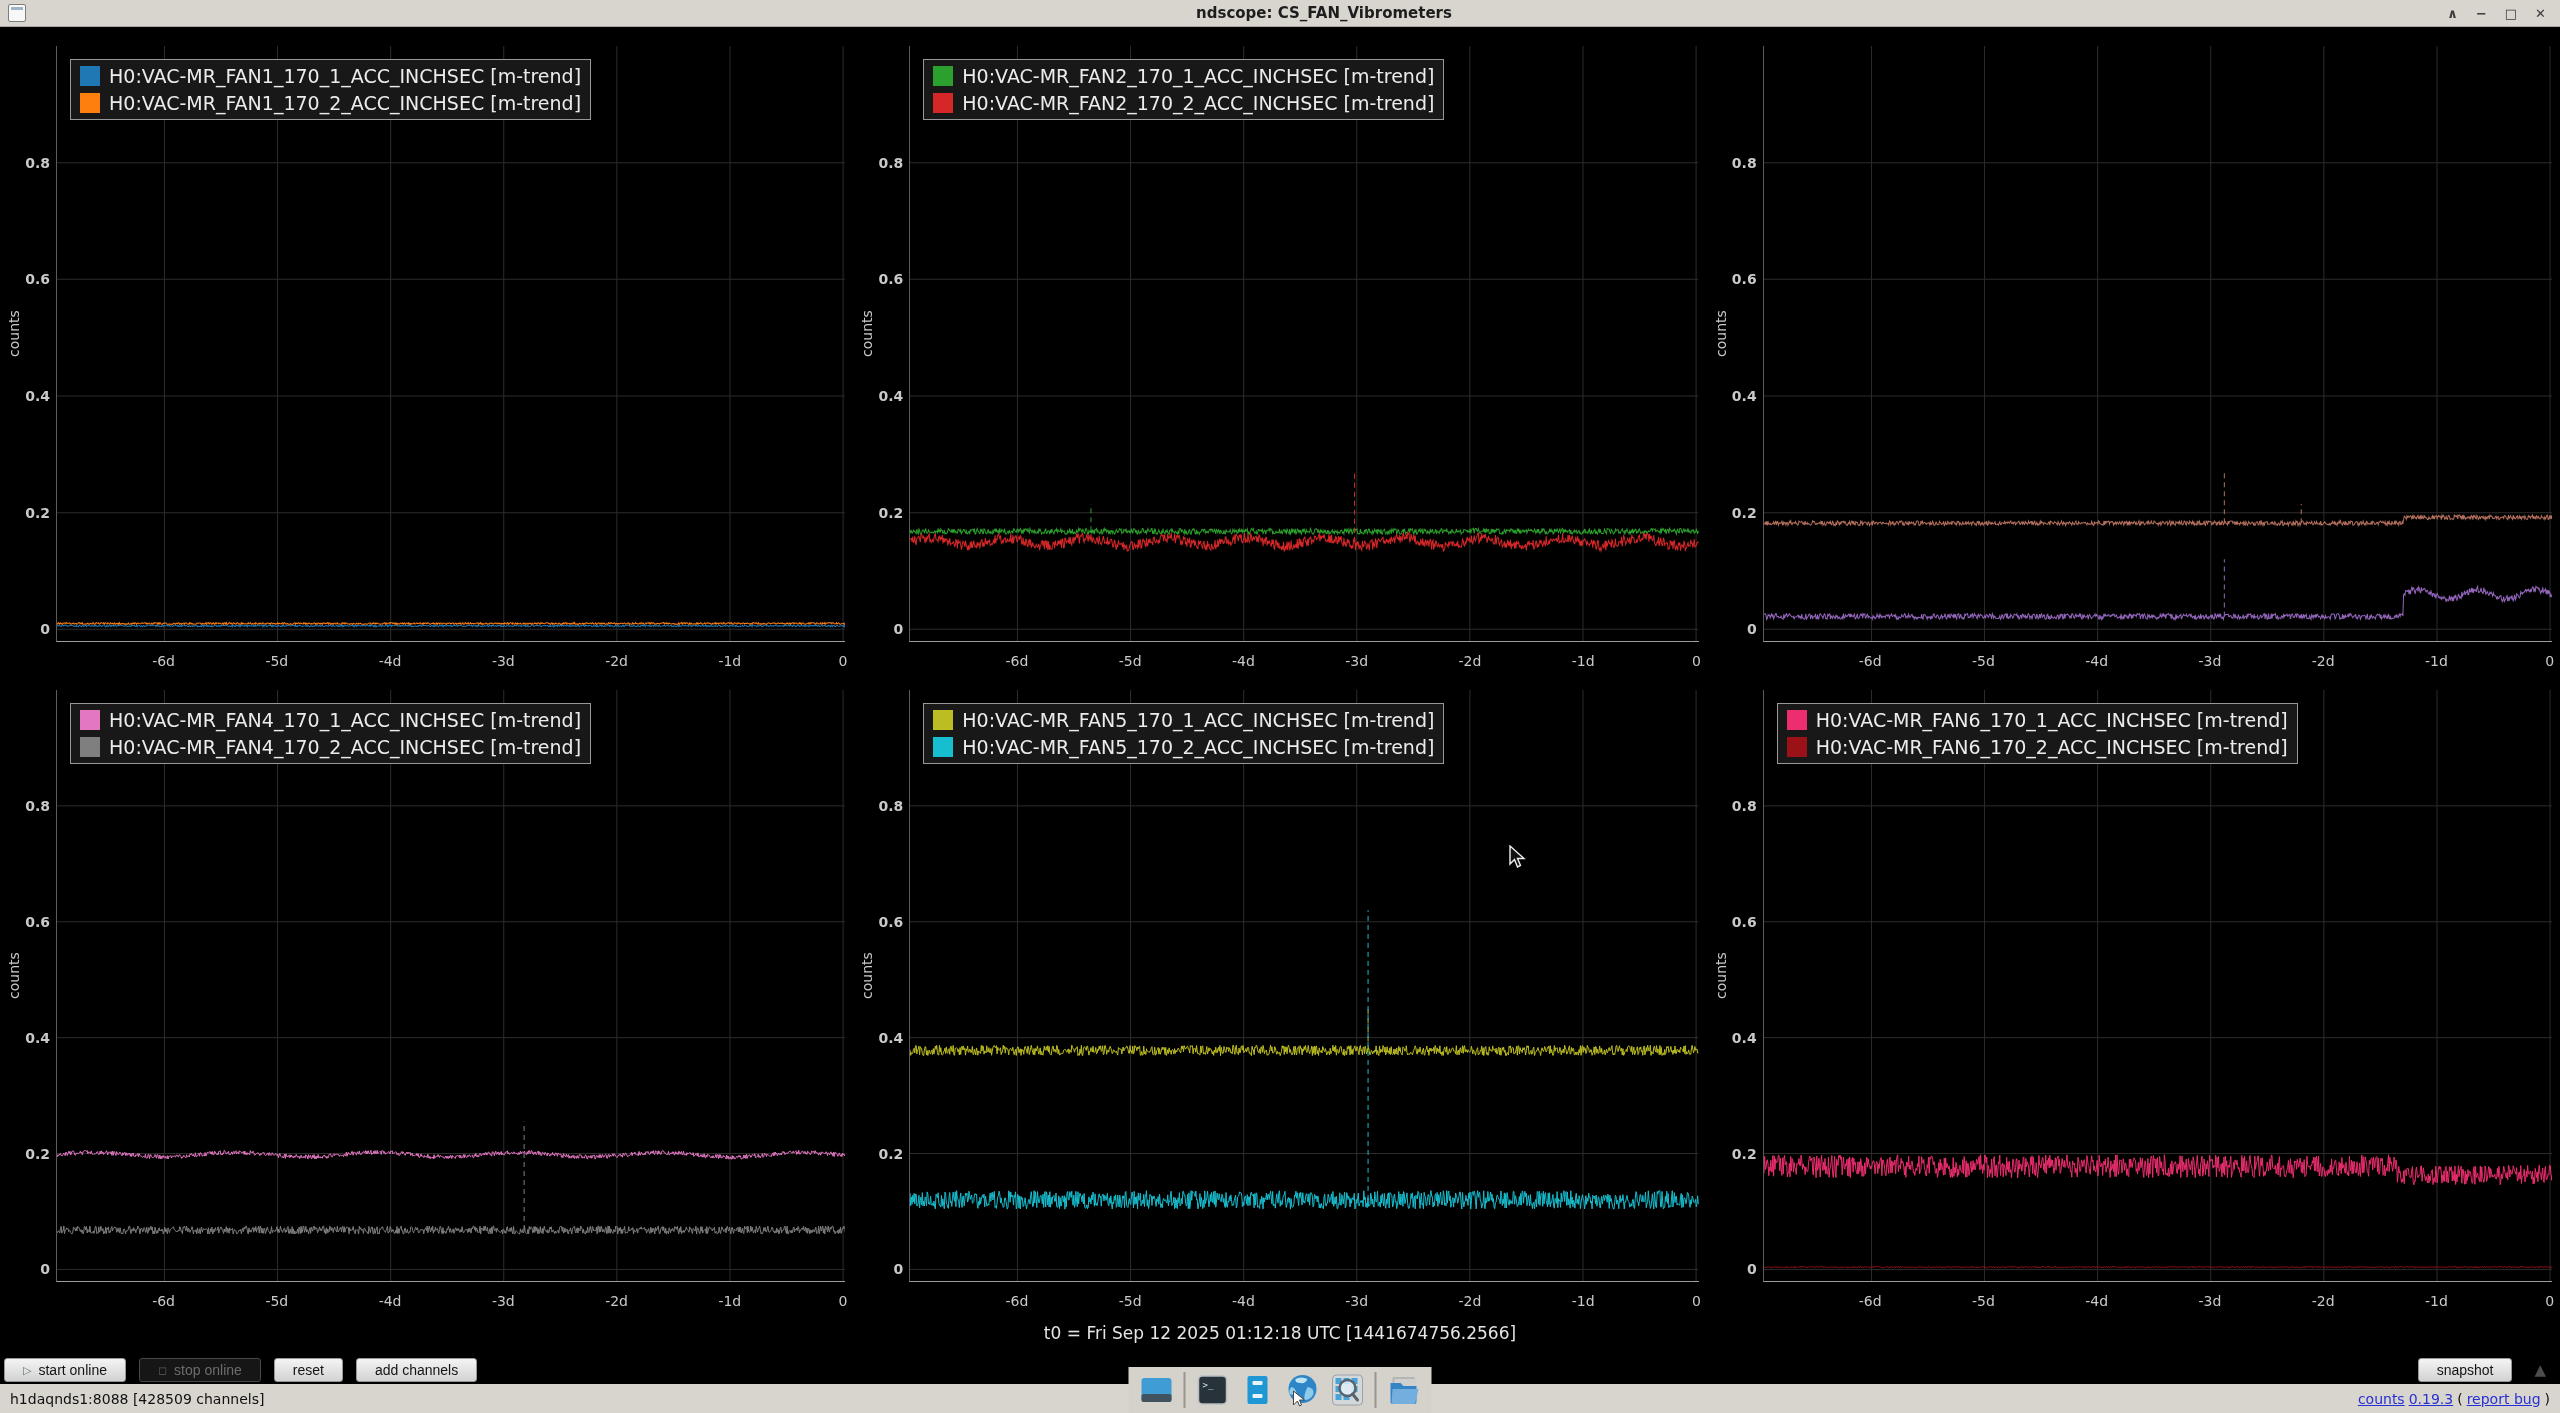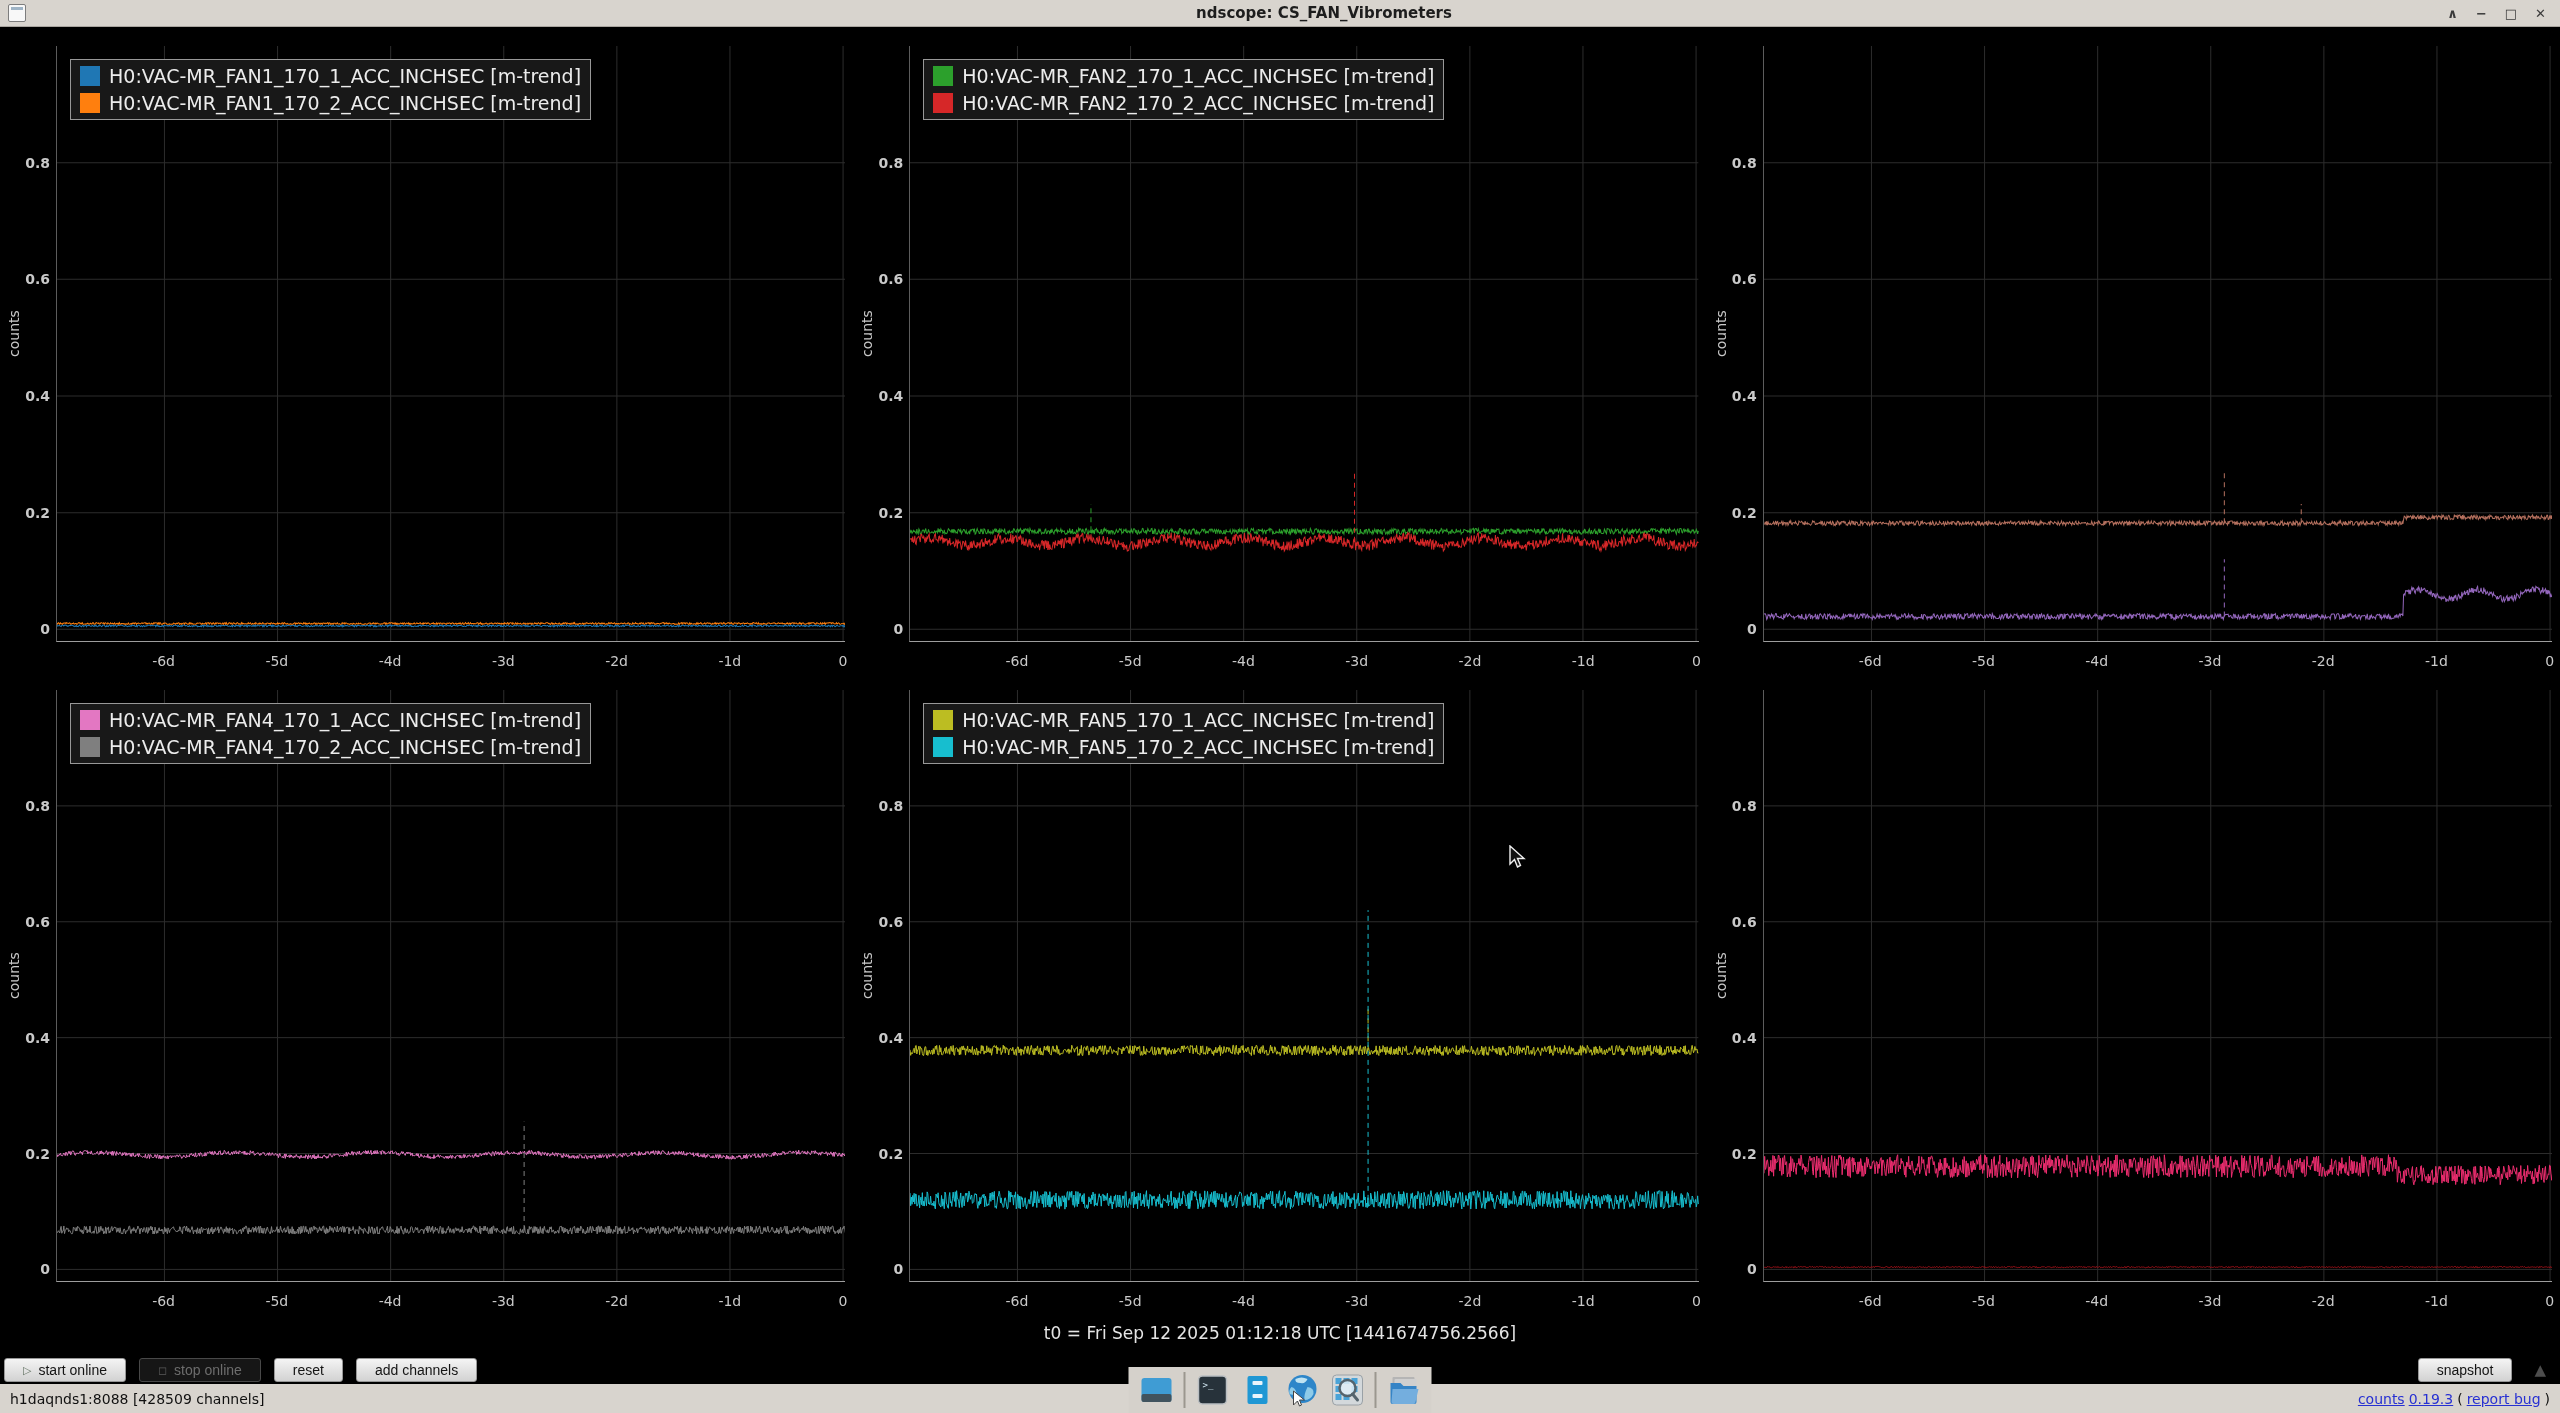--- a/index.html
+++ b/index.html
@@ -320,20 +320,30 @@
           <line x1="136.2984218077475" y1="0" x2="136.2984218077475" y2="600" stroke="#2d2d2d" stroke-width="1" vector-effect="non-scaling-stroke"></line>
           <line x1="279.7704447632712" y1="0" x2="279.7704447632712" y2="600" stroke="#2d2d2d" stroke-width="1" vector-effect="non-scaling-stroke"></line>
           <line x1="423.24246771879484" y1="0" x2="423.24246771879484" y2="600" stroke="#2d2d2d" stroke-width="1" vector-effect="non-scaling-stroke"></line>
           <line x1="566.7144906743185" y1="0" x2="566.7144906743185" y2="600" stroke="#2d2d2d" stroke-width="1" vector-effect="non-scaling-stroke"></line>
           <line x1="710.1865136298422" y1="0" x2="710.1865136298422" y2="600" stroke="#2d2d2d" stroke-width="1" vector-effect="non-scaling-stroke"></line>
           <line x1="853.6585365853659" y1="0" x2="853.6585365853659" y2="600" stroke="#2d2d2d" stroke-width="1" vector-effect="non-scaling-stroke"></line>
           <line x1="997.1305595408896" y1="0" x2="997.1305595408896" y2="600" stroke="#2d2d2d" stroke-width="1" vector-effect="non-scaling-stroke"></line>
           <polyline points="0.00,490.66 0.87,473.42 1.74,486.79 2.61,485.10 3.48,478.08 4.35,476.92 5.22,482.33 6.09,493.04 6.96,484.18 7.83,488.29 8.70,477.38 9.57,489.10 10.43,489.57 11.30,472.52 12.17,493.60 13.04,473.18 13.91,486.70 14.78,475.95 15.65,480.01 16.52,479.57 17.39,477.83 18.26,472.14 19.13,472.91 20.00,488.28 20.87,475.46 21.74,486.68 22.61,492.78 23.48,474.92 24.35,491.34 25.22,475.32 26.09,472.61 26.96,482.05 27.83,479.75 28.70,478.84 29.57,494.26 30.43,490.23 31.30,490.55 32.17,480.61 33.04,494.22 33.91,473.55 34.78,488.39 35.65,475.80 36.52,476.86 37.39,489.38 38.26,479.85 39.13,484.58 40.00,486.62 40.87,491.73 41.74,480.35 42.61,481.48 43.48,481.03 44.35,475.60 45.22,482.25 46.09,483.08 46.96,472.20 47.83,476.33 48.70,486.73 49.57,480.98 50.43,484.72 51.30,483.68 52.17,491.88 53.04,484.29 53.91,487.72 54.78,489.02 55.65,488.75 56.52,479.80 57.39,475.62 58.26,473.17 59.13,477.95 60.00,477.45 60.87,474.99 61.74,488.73 62.61,492.46 63.48,474.12 64.35,477.35 65.22,484.42 66.09,495.16 66.96,473.05 67.83,487.74 68.70,485.79 69.57,475.38 70.43,480.72 71.30,494.42 72.17,479.50 73.04,472.44 73.91,483.28 74.78,487.87 75.65,479.14 76.52,486.95 77.39,475.58 78.26,491.23 79.13,483.25 80.00,490.82 80.87,491.94 81.74,474.30 82.61,494.71 83.48,486.41 84.35,484.70 85.22,478.63 86.09,472.61 86.96,489.56 87.83,494.81 88.70,486.62 89.57,473.37 90.43,489.02 91.30,495.05 92.17,476.38 93.04,479.90 93.91,482.85 94.78,472.54 95.65,474.51 96.52,472.07 97.39,476.62 98.26,473.90 99.13,492.15 100.00,481.04 100.87,474.26 101.74,485.10 102.61,486.53 103.48,481.01 104.35,482.71 105.22,476.51 106.09,493.01 106.96,475.69 107.83,493.72 108.70,473.99 109.57,494.96 110.43,478.30 111.30,476.77 112.17,474.64 113.04,489.49 113.91,475.31 114.78,482.06 115.65,479.33 116.52,486.62 117.39,489.73 118.26,491.51 119.13,479.07 120.00,490.92 120.87,478.92 121.74,488.84 122.61,475.71 123.48,480.38 124.35,493.79 125.22,483.04 126.09,493.72 126.96,492.65 127.83,479.87 128.70,491.43 129.57,480.50 130.43,474.27 131.30,484.40 132.17,475.95 133.04,481.12 133.91,482.65 134.78,486.35 135.65,483.42 136.52,485.78 137.39,480.23 138.26,478.69 139.13,477.83 140.00,481.39 140.87,491.26 141.74,483.56 142.61,478.73 143.48,479.24 144.35,490.76 145.22,481.48 146.09,485.73 146.96,478.73 147.83,475.78 148.70,474.71 149.57,493.04 150.43,477.27 151.30,477.19 152.17,480.29 153.04,485.83 153.91,492.11 154.78,493.13 155.65,480.79 156.52,476.49 157.39,484.53 158.26,490.77 159.13,475.21 160.00,474.25 160.87,490.36 161.74,477.94 162.61,490.01 163.48,478.77 164.35,482.63 165.22,481.25 166.09,477.22 166.96,491.07 167.83,479.07 168.70,473.50 169.57,471.78 170.43,488.99 171.30,483.19 172.17,482.34 173.04,486.25 173.91,475.56 174.78,480.74 175.65,478.22 176.52,479.92 177.39,484.63 178.26,492.33 179.13,483.56 180.00,494.67 180.87,479.20 181.74,479.96 182.61,484.02 183.48,473.44 184.35,486.31 185.22,482.24 186.09,487.06 186.96,479.30 187.83,478.07 188.70,483.37 189.57,490.44 190.43,489.47 191.30,492.74 192.17,486.56 193.04,485.48 193.91,487.76 194.78,480.96 195.65,483.97 196.52,473.25 197.39,491.26 198.26,488.06 199.13,486.54 200.00,473.87 200.87,478.68 201.74,480.55 202.61,476.68 203.48,485.06 204.35,487.44 205.22,492.57 206.09,493.32 206.96,481.86 207.83,485.61 208.70,474.25 209.57,490.58 210.43,474.37 211.30,476.34 212.17,473.12 213.04,473.40 213.91,476.40 214.78,482.14 215.65,478.72 216.52,482.27 217.39,490.34 218.26,490.75 219.13,485.79 220.00,494.82 220.87,491.11 221.74,479.77 222.61,487.83 223.48,476.45 224.35,487.28 225.22,480.50 226.09,484.25 226.96,486.93 227.83,492.60 228.70,475.17 229.57,492.05 230.43,475.04 231.30,484.99 232.17,480.44 233.04,483.39 233.91,486.29 234.78,483.06 235.65,489.87 236.52,494.86 237.39,486.26 238.26,494.02 239.13,494.85 240.00,474.68 240.87,493.76 241.74,484.77 242.61,490.33 243.48,479.57 244.35,482.18 245.22,494.18 246.09,486.43 246.96,492.62 247.83,483.83 248.70,482.38 249.57,487.68 250.43,489.02 251.30,489.92 252.17,476.71 253.04,491.12 253.91,473.64 254.78,481.09 255.65,494.55 256.52,478.02 257.39,494.50 258.26,480.61 259.13,480.65 260.00,492.86 260.87,488.74 261.74,482.91 262.61,478.49 263.48,489.52 264.35,488.15 265.22,477.81 266.09,486.90 266.96,480.18 267.83,487.22 268.70,483.77 269.57,476.41 270.43,478.05 271.30,481.61 272.17,475.47 273.04,473.46 273.91,487.31 274.78,471.80 275.65,485.90 276.52,482.75 277.39,490.78 278.26,481.52 279.13,487.53 280.00,471.93 280.87,472.83 281.74,480.17 282.61,474.28 283.48,495.21 284.35,482.63 285.22,485.45 286.09,494.08 286.96,486.63 287.83,490.65 288.70,476.32 289.57,495.04 290.43,483.40 291.30,475.94 292.17,473.68 293.04,493.17 293.91,483.14 294.78,482.03 295.65,494.90 296.52,489.55 297.39,478.93 298.26,480.96 299.13,472.25 300.00,492.83 300.87,483.86 301.74,482.01 302.61,480.29 303.48,494.24 304.35,481.55 305.22,482.57 306.09,487.68 306.96,492.97 307.83,474.43 308.70,487.10 309.57,479.00 310.43,489.39 311.30,478.43 312.17,489.97 313.04,486.91 313.91,495.19 314.78,487.71 315.65,476.29 316.52,476.77 317.39,486.64 318.26,489.56 319.13,484.87 320.00,475.92 320.87,476.11 321.74,495.27 322.61,488.70 323.48,477.22 324.35,486.12 325.22,482.04 326.09,481.34 326.96,488.62 327.83,485.05 328.70,475.06 329.57,473.89 330.43,492.36 331.30,489.76 332.17,475.53 333.04,483.89 333.91,478.93 334.78,480.55 335.65,484.22 336.52,494.30 337.39,485.61 338.26,474.02 339.13,481.97 340.00,472.84 340.87,491.02 341.74,474.38 342.61,484.27 343.48,491.74 344.35,492.84 345.22,479.76 346.09,487.69 346.96,495.05 347.83,488.75 348.70,472.54 349.57,482.20 350.43,481.88 351.30,485.32 352.17,479.66 353.04,474.84 353.91,474.48 354.78,487.43 355.65,480.54 356.52,489.85 357.39,472.16 358.26,490.91 359.13,477.41 360.00,482.41 360.87,475.08 361.74,485.18 362.61,472.31 363.48,484.44 364.35,476.66 365.22,483.35 366.09,477.20 366.96,484.53 367.83,490.66 368.70,484.95 369.57,474.81 370.43,487.55 371.30,475.86 372.17,475.48 373.04,473.08 373.91,483.36 374.78,476.57 375.65,490.69 376.52,489.25 377.39,481.04 378.26,475.59 379.13,482.11 380.00,484.11 380.87,477.57 381.74,484.76 382.61,483.70 383.48,478.10 384.35,471.90 385.22,482.22 386.09,485.44 386.96,484.85 387.83,478.72 388.70,489.05 389.57,488.30 390.43,494.66 391.30,478.03 392.17,480.01 393.04,481.92 393.91,480.43 394.78,490.06 395.65,485.45 396.52,488.85 397.39,494.49 398.26,474.40 399.13,476.83 400.00,483.52 400.87,488.90 401.74,488.04 402.61,477.34 403.48,477.83 404.35,484.30 405.22,480.87 406.09,476.82 406.96,481.08 407.83,486.99 408.70,490.40 409.57,472.75 410.43,477.04 411.30,482.91 412.17,483.61 413.04,489.20 413.91,491.61 414.78,478.99 415.65,472.78 416.52,478.93 417.39,477.19 418.26,487.65 419.13,483.10 420.00,487.94 420.87,489.23 421.74,484.22 422.61,477.53 423.48,493.56 424.35,488.98 425.22,472.52 426.09,480.17 426.96,484.15 427.83,483.07 428.70,480.46 429.57,492.68 430.43,480.80 431.30,478.22 432.17,482.23 433.04,476.03 433.91,489.54 434.78,484.19 435.65,484.73 436.52,474.38 437.39,484.87 438.26,487.13 439.13,494.83 440.00,478.10 440.87,487.54 441.74,485.78 442.61,480.97 443.48,489.17 444.35,477.21 445.22,494.05 446.09,472.10 446.96,493.92 447.83,471.94 448.70,485.54 449.57,491.82 450.43,486.22 451.30,476.98 452.17,477.51 453.04,477.19 453.91,490.21 454.78,487.92 455.65,476.02 456.52,479.26 457.39,487.61 458.26,480.15 459.13,480.79 460.00,492.67 460.87,486.00 461.74,493.10 462.61,494.01 463.48,476.42 464.35,484.71 465.22,476.19 466.09,482.06 466.96,484.84 467.83,479.80 468.70,476.84 469.57,474.96 470.43,476.79 471.30,477.93 472.17,488.77 473.04,485.98 473.91,491.44 474.78,479.53 475.65,487.93 476.52,487.03 477.39,474.74 478.26,484.81 479.13,479.20 480.00,475.26 480.87,490.31 481.74,494.89 482.61,484.60 483.48,478.02 484.35,482.72 485.22,492.81 486.09,489.57 486.96,475.71 487.83,495.15 488.70,480.30 489.57,491.47 490.43,475.93 491.30,473.24 492.17,475.91 493.04,494.89 493.91,472.68 494.78,477.02 495.65,476.22 496.52,485.45 497.39,476.16 498.26,490.12 499.13,474.76 500.00,493.31 500.87,492.55 501.74,473.63 502.61,477.84 503.48,485.19 504.35,479.08 505.22,488.50 506.09,486.02 506.96,492.56 507.83,471.86 508.70,477.95 509.57,491.96 510.43,492.32 511.30,490.39 512.17,493.01 513.04,485.51 513.91,494.10 514.78,490.03 515.65,481.01 516.52,491.42 517.39,478.00 518.26,491.89 519.13,487.26 520.00,480.61 520.87,481.22 521.74,478.84 522.61,481.10 523.48,489.89 524.35,491.02 525.22,481.13 526.09,486.88 526.96,484.34 527.83,472.80 528.70,494.90 529.57,476.77 530.43,473.10 531.30,489.10 532.17,479.10 533.04,481.48 533.91,487.45 534.78,483.15 535.65,476.34 536.52,494.58 537.39,492.81 538.26,475.44 539.13,480.57 540.00,484.79 540.87,487.40 541.74,481.17 542.61,477.90 543.48,492.07 544.35,473.92 545.22,477.91 546.09,483.87 546.96,495.17 547.83,486.72 548.70,481.04 549.57,472.53 550.43,481.23 551.30,491.29 552.17,486.46 553.04,493.51 553.91,481.01 554.78,478.35 555.65,473.17 556.52,493.67 557.39,490.05 558.26,476.04 559.13,483.30 560.00,492.29 560.87,480.97 561.74,486.34 562.61,477.96 563.48,484.43 564.35,493.87 565.22,472.53 566.09,478.35 566.96,478.54 567.83,476.28 568.70,476.35 569.57,485.56 570.43,482.51 571.30,483.85 572.17,484.45 573.04,472.25 573.91,494.41 574.78,474.36 575.65,484.89 576.52,473.32 577.39,488.65 578.26,487.18 579.13,483.83 580.00,481.03 580.87,494.26 581.74,480.01 582.61,490.48 583.48,474.07 584.35,492.50 585.22,473.33 586.09,483.59 586.96,477.88 587.83,495.05 588.70,482.22 589.57,484.32 590.43,484.49 591.30,478.28 592.17,473.40 593.04,494.81 593.91,490.25 594.78,488.67 595.65,479.60 596.52,486.67 597.39,477.29 598.26,477.20 599.13,481.89 600.00,477.61 600.87,482.84 601.74,486.51 602.61,484.81 603.48,490.18 604.35,490.44 605.22,494.69 606.09,472.51 606.96,488.49 607.83,475.19 608.70,488.30 609.57,473.11 610.43,484.55 611.30,490.44 612.17,477.99 613.04,487.34 613.91,490.03 614.78,489.66 615.65,477.07 616.52,472.55 617.39,480.94 618.26,482.87 619.13,485.85 620.00,493.48 620.87,493.92 621.74,494.89 622.61,473.15 623.48,486.58 624.35,481.43 625.22,479.46 626.09,474.26 626.96,472.86 627.83,486.08 628.70,493.61 629.57,482.16 630.43,475.24 631.30,482.89 632.17,474.90 633.04,485.60 633.91,493.79 634.78,489.18 635.65,492.71 636.52,488.15 637.39,488.31 638.26,479.13 639.13,483.09 640.00,488.42 640.87,483.53 641.74,475.89 642.61,487.24 643.48,472.28 644.35,472.30 645.22,484.57 646.09,485.75 646.96,486.43 647.83,485.33 648.70,482.32 649.57,491.05 650.43,487.85 651.30,480.39 652.17,492.38 653.04,478.49 653.91,473.76 654.78,494.19 655.65,485.51 656.52,486.95 657.39,483.81 658.26,482.66 659.13,483.24 660.00,492.10 660.87,494.05 661.74,494.11 662.61,490.58 663.48,486.98 664.35,484.47 665.22,477.51 666.09,490.04 666.96,482.33 667.83,475.70 668.70,491.18 669.57,481.94 670.43,487.66 671.30,495.18 672.17,487.94 673.04,478.20 673.91,479.50 674.78,478.07 675.65,486.63 676.52,476.48 677.39,479.93 678.26,484.46 679.13,480.59 680.00,475.18 680.87,480.49 681.74,489.71 682.61,479.21 683.48,490.68 684.35,484.21 685.22,476.81 686.09,494.06 686.96,493.28 687.83,491.89 688.70,473.33 689.57,481.59 690.43,483.93 691.30,483.62 692.17,483.48 693.04,486.94 693.91,482.53 694.78,483.25 695.65,477.94 696.52,480.43 697.39,474.01 698.26,488.02 699.13,474.62 700.00,488.47 700.87,473.18 701.74,477.37 702.61,489.24 703.48,473.17 704.35,493.40 705.22,486.82 706.09,480.65 706.96,493.31 707.83,493.93 708.70,484.19 709.57,485.29 710.43,485.78 711.30,492.76 712.17,494.05 713.04,488.25 713.91,488.71 714.78,492.90 715.65,486.88 716.52,490.99 717.39,489.46 718.26,482.25 719.13,489.51 720.00,475.97 720.87,491.87 721.74,484.83 722.61,485.88 723.48,480.14 724.35,477.91 725.22,477.32 726.09,485.04 726.96,491.39 727.83,492.41 728.70,493.08 729.57,479.04 730.43,487.93 731.30,480.52 732.17,491.01 733.04,474.73 733.91,485.61 734.78,484.75 735.65,481.66 736.52,488.51 737.39,490.61 738.26,479.52 739.13,486.40 740.00,492.46 740.87,489.02 741.74,493.26 742.61,473.37 743.48,484.97 744.35,487.99 745.22,477.41 746.09,491.33 746.96,478.76 747.83,490.58 748.70,478.53 749.57,485.15 750.43,489.92 751.30,490.17 752.17,478.99 753.04,484.34 753.91,492.76 754.78,490.24 755.65,480.16 756.52,493.98 757.39,483.58 758.26,471.96 759.13,490.07 760.00,473.84 760.87,490.03 761.74,482.70 762.61,473.94 763.48,477.76 764.35,480.36 765.22,489.13 766.09,489.68 766.96,493.64 767.83,477.42 768.70,481.68 769.57,477.65 770.43,475.19 771.30,475.36 772.17,487.31 773.04,474.08 773.91,479.01 774.78,484.93 775.65,475.92 776.52,474.40 777.39,473.68 778.26,489.15 779.13,475.02 780.00,491.68 780.87,490.15 781.74,479.27 782.61,475.25 783.48,478.11 784.35,475.64 785.22,492.74 786.09,491.90 786.96,482.46 787.83,493.42 788.70,487.59 789.57,485.02 790.43,488.40 791.30,480.35 792.17,471.80 793.04,488.92 793.91,474.26 794.78,480.57 795.65,478.92 796.52,483.41 797.39,488.65 798.26,484.47 799.13,474.16 800.00,476.36 800.87,486.13 801.74,477.27 802.61,482.06 803.48,499.72 804.35,492.54 805.22,483.73 806.09,490.10 806.96,488.75 807.83,495.80 808.70,499.99 809.57,496.24 810.43,499.37 811.30,488.20 812.17,501.16 813.04,486.96 813.91,488.12 814.78,493.17 815.65,485.61 816.52,485.79 817.39,485.89 818.26,492.02 819.13,492.74 820.00,495.41 820.87,494.52 821.74,487.27 822.61,483.81 823.48,499.11 824.35,502.35 825.22,498.14 826.09,498.82 826.96,487.04 827.83,484.31 828.70,493.26 829.57,495.12 830.43,492.81 831.30,493.12 832.17,491.75 833.04,483.47 833.91,482.93 834.78,498.82 835.65,489.60 836.52,485.11 837.39,491.05 838.26,494.58 839.13,497.85 840.00,493.81 840.87,497.31 841.74,500.56 842.61,491.32 843.48,500.52 844.35,493.80 845.22,498.11 846.09,491.07 846.96,488.25 847.83,486.99 848.70,502.15 849.57,496.20 850.43,494.96 851.30,499.84 852.17,483.58 853.04,491.38 853.91,500.43 854.78,492.82 855.65,484.67 856.52,483.51 857.39,486.47 858.26,484.07 859.13,490.39 860.00,500.66 860.87,492.25 861.74,498.73 862.61,488.13 863.48,499.04 864.35,484.72 865.22,483.62 866.09,499.26 866.96,488.43 867.83,500.50 868.70,494.91 869.57,484.02 870.43,488.10 871.30,484.47 872.17,484.00 873.04,498.52 873.91,488.60 874.78,496.53 875.65,498.50 876.52,483.34 877.39,502.07 878.26,491.43 879.13,499.32 880.00,492.19 880.87,482.92 881.74,494.13 882.61,486.81 883.48,486.67 884.35,483.49 885.22,500.76 886.09,486.85 886.96,486.55 887.83,494.45 888.70,501.78 889.57,488.31 890.43,501.40 891.30,491.71 892.17,497.89 893.04,486.91 893.91,494.05 894.78,488.63 895.65,488.74 896.52,491.47 897.39,496.17 898.26,500.95 899.13,500.26 900.00,485.73 900.87,483.87 901.74,501.87 902.61,483.71 903.48,494.90 904.35,492.75 905.22,490.57 906.09,495.52 906.96,496.49 907.83,499.17 908.70,483.18 909.57,499.34 910.43,484.27 911.30,494.02 912.17,496.02 913.04,499.91 913.91,497.00 914.78,483.21 915.65,487.17 916.52,498.84 917.39,497.05 918.26,491.76 919.13,483.81 920.00,484.42 920.87,495.23 921.74,485.79 922.61,488.81 923.48,494.28 924.35,492.37 925.22,494.53 926.09,493.50 926.96,491.35 927.83,495.63 928.70,496.63 929.57,493.86 930.43,485.46 931.30,494.61 932.17,483.66 933.04,487.82 933.91,502.23 934.78,497.88 935.65,491.23 936.52,496.24 937.39,491.30 938.26,483.51 939.13,486.43 940.00,489.98 940.87,493.24 941.74,495.44 942.61,489.65 943.48,497.15 944.35,482.46 945.22,483.80 946.09,494.40 946.96,487.10 947.83,489.71 948.70,491.55 949.57,489.50 950.43,482.99 951.30,485.35 952.17,488.07 953.04,489.34 953.91,491.65 954.78,484.92 955.65,498.46 956.52,497.84 957.39,490.10 958.26,489.27 959.13,496.63 960.00,482.82 960.87,500.97 961.74,493.57 962.61,493.53 963.48,492.82 964.35,486.47 965.22,499.39 966.09,497.04 966.96,488.57 967.83,494.36 968.70,482.69 969.57,490.62 970.43,491.62 971.30,489.90 972.17,488.26 973.04,491.88 973.91,496.60 974.78,488.59 975.65,501.58 976.52,494.35 977.39,500.89 978.26,485.74 979.13,489.69 980.00,495.16 980.87,489.32 981.74,499.11 982.61,486.92 983.48,482.41 984.35,491.31 985.22,490.81 986.09,497.18 986.96,490.30 987.83,485.31 988.70,497.33 989.57,499.97 990.43,486.95 991.30,483.72 992.17,497.23 993.04,496.86 993.91,494.46 994.78,491.18 995.65,491.98 996.52,482.44 997.39,483.05 998.26,491.42 999.13,497.73 1000.00,491.59" fill="none" stroke="#ec2d6f" stroke-width="1" vector-effect="non-scaling-stroke"></polyline>
           <polyline points="0.00,586.28 0.87,586.03 1.74,586.16 2.61,586.00 3.48,586.33 4.35,585.37 5.22,585.20 6.09,585.99 6.96,585.61 7.83,585.82 8.70,586.56 9.57,586.54 10.43,586.29 11.30,585.91 12.17,585.50 13.04,585.69 13.91,586.36 14.78,585.71 15.65,585.59 16.52,586.46 17.39,585.32 18.26,586.00 19.13,585.57 20.00,586.37 20.87,586.22 21.74,586.44 22.61,585.80 23.48,585.59 24.35,585.93 25.22,586.57 26.09,586.45 26.96,586.25 27.83,585.22 28.70,586.49 29.57,585.57 30.43,586.42 31.30,586.38 32.17,585.87 33.04,585.86 33.91,586.12 34.78,585.96 35.65,585.42 36.52,586.20 37.39,586.57 38.26,585.29 39.13,586.43 40.00,585.36 40.87,586.42 41.74,586.48 42.61,585.72 43.48,585.26 44.35,585.45 45.22,585.88 46.09,585.42 46.96,585.28 47.83,585.63 48.70,585.86 49.57,585.41 50.43,585.58 51.30,585.37 52.17,585.96 53.04,585.46 53.91,586.44 54.78,585.87 55.65,586.58 56.52,585.87 57.39,585.33 58.26,585.20 59.13,585.64 60.00,586.06 60.87,585.26 61.74,585.37 62.61,586.27 63.48,585.59 64.35,585.87 65.22,586.15 66.09,585.54 66.96,585.40 67.83,585.53 68.70,586.13 69.57,585.80 70.43,585.18 71.30,585.39 72.17,585.43 73.04,585.52 73.91,585.51 74.78,585.28 75.65,586.39 76.52,585.90 77.39,585.78 78.26,585.38 79.13,586.25 80.00,586.35 80.87,585.65 81.74,586.03 82.61,585.92 83.48,586.21 84.35,586.46 85.22,585.72 86.09,585.21 86.96,585.54 87.83,586.35 88.70,585.75 89.57,586.50 90.43,585.51 91.30,585.82 92.17,585.83 93.04,585.84 93.91,586.04 94.78,586.32 95.65,586.46 96.52,585.79 97.39,585.54 98.26,586.59 99.13,585.99 100.00,586.57 100.87,586.13 101.74,585.49 102.61,585.61 103.48,586.42 104.35,586.26 105.22,585.44 106.09,586.47 106.96,586.04 107.83,586.00 108.70,586.36 109.57,586.33 110.43,585.60 111.30,586.26 112.17,586.01 113.04,586.51 113.91,585.23 114.78,585.41 115.65,586.46 116.52,585.96 117.39,586.06 118.26,586.26 119.13,586.11 120.00,585.23 120.87,585.95 121.74,586.34 122.61,585.24 123.48,585.63 124.35,586.16 125.22,585.53 126.09,586.26 126.96,586.51 127.83,585.37 128.70,585.57 129.57,586.01 130.43,586.42 131.30,585.48 132.17,585.54 133.04,585.76 133.91,586.21 134.78,586.02 135.65,586.48 136.52,585.30 137.39,585.83 138.26,586.03 139.13,585.26 140.00,586.39 140.87,585.24 141.74,585.24 142.61,585.37 143.48,585.26 144.35,585.18 145.22,585.22 146.09,585.65 146.96,585.46 147.83,585.70 148.70,586.45 149.57,586.25 150.43,586.19 151.30,586.55 152.17,586.33 153.04,586.24 153.91,585.77 154.78,585.51 155.65,585.21 156.52,586.07 157.39,585.64 158.26,586.51 159.13,586.54 160.00,585.57 160.87,586.01 161.74,585.18 162.61,586.19 163.48,586.15 164.35,586.17 165.22,585.61 166.09,585.26 166.96,586.56 167.83,585.53 168.70,585.41 169.57,586.24 170.43,585.21 171.30,585.43 172.17,586.53 173.04,585.61 173.91,586.21 174.78,585.96 175.65,585.63 176.52,585.47 177.39,586.20 178.26,585.54 179.13,586.47 180.00,586.29 180.87,586.28 181.74,585.35 182.61,586.19 183.48,586.46 184.35,585.85 185.22,586.14 186.09,586.13 186.96,586.12 187.83,585.81 188.70,585.75 189.57,586.41 190.43,585.85 191.30,586.25 192.17,586.59 193.04,586.42 193.91,585.81 194.78,585.67 195.65,586.06 196.52,585.96 197.39,585.20 198.26,585.74 199.13,585.52 200.00,586.14 200.87,586.20 201.74,585.33 202.61,586.00 203.48,586.37 204.35,586.28 205.22,585.81 206.09,586.47 206.96,585.96 207.83,586.23 208.70,585.24 209.57,585.49 210.43,585.82 211.30,586.18 212.17,586.44 213.04,586.15 213.91,585.89 214.78,586.08 215.65,586.21 216.52,585.53 217.39,586.38 218.26,585.55 219.13,585.40 220.00,585.75 220.87,586.20 221.74,586.34 222.61,585.28 223.48,585.96 224.35,586.20 225.22,586.30 226.09,586.23 226.96,585.73 227.83,585.90 228.70,585.55 229.57,586.50 230.43,586.58 231.30,585.42 232.17,585.22 233.04,585.62 233.91,585.72 234.78,585.79 235.65,586.16 236.52,586.02 237.39,586.18 238.26,585.72 239.13,585.42 240.00,585.35 240.87,586.49 241.74,585.90 242.61,585.53 243.48,585.30 244.35,585.88 245.22,585.88 246.09,585.97 246.96,585.44 247.83,585.49 248.70,585.28 249.57,586.53 250.43,586.22 251.30,586.35 252.17,585.94 253.04,585.63 253.91,585.77 254.78,586.34 255.65,585.84 256.52,586.02 257.39,585.87 258.26,585.80 259.13,585.59 260.00,585.93 260.87,586.51 261.74,585.39 262.61,585.63 263.48,586.47 264.35,585.18 265.22,585.92 266.09,585.52 266.96,586.09 267.83,586.12 268.70,586.22 269.57,586.26 270.43,586.12 271.30,586.55 272.17,586.36 273.04,585.69 273.91,586.16 274.78,586.28 275.65,585.65 276.52,585.98 277.39,585.24 278.26,585.45 279.13,586.36 280.00,585.26 280.87,586.53 281.74,586.57 282.61,586.24 283.48,586.08 284.35,586.25 285.22,585.65 286.09,585.45 286.96,586.08 287.83,585.54 288.70,585.53 289.57,586.51 290.43,585.72 291.30,585.29 292.17,586.34 293.04,586.23 293.91,585.33 294.78,585.95 295.65,585.98 296.52,586.35 297.39,585.60 298.26,586.15 299.13,586.59 300.00,586.22 300.87,585.58 301.74,586.09 302.61,585.73 303.48,586.27 304.35,585.48 305.22,585.52 306.09,586.55 306.96,586.13 307.83,586.30 308.70,585.45 309.57,585.39 310.43,585.39 311.30,585.23 312.17,585.72 313.04,586.02 313.91,585.47 314.78,586.39 315.65,585.34 316.52,585.20 317.39,585.67 318.26,585.25 319.13,585.98 320.00,585.95 320.87,586.28 321.74,586.45 322.61,586.30 323.48,585.79 324.35,586.58 325.22,585.62 326.09,585.52 326.96,585.43 327.83,585.64 328.70,586.48 329.57,585.33 330.43,585.84 331.30,586.14 332.17,585.49 333.04,585.33 333.91,585.51 334.78,586.33 335.65,586.29 336.52,585.43 337.39,586.00 338.26,585.87 339.13,586.45 340.00,585.73 340.87,585.69 341.74,585.28 342.61,585.72 343.48,585.49 344.35,586.35 345.22,585.18 346.09,586.46 346.96,586.54 347.83,585.75 348.70,586.58 349.57,585.75 350.43,586.54 351.30,585.85 352.17,585.64 353.04,585.43 353.91,586.02 354.78,585.50 355.65,585.43 356.52,586.20 357.39,586.32 358.26,586.11 359.13,585.96 360.00,585.37 360.87,585.55 361.74,585.29 362.61,585.90 363.48,586.03 364.35,586.46 365.22,586.23 366.09,586.11 366.96,585.42 367.83,586.42 368.70,585.48 369.57,585.25 370.43,585.86 371.30,586.42 372.17,585.81 373.04,586.02 373.91,586.46 374.78,586.20 375.65,585.97 376.52,586.56 377.39,585.88 378.26,585.76 379.13,586.48 380.00,586.55 380.87,585.68 381.74,586.36 382.61,586.27 383.48,585.87 384.35,586.24 385.22,585.86 386.09,586.18 386.96,586.18 387.83,585.29 388.70,585.79 389.57,585.93 390.43,586.45 391.30,585.30 392.17,585.62 393.04,586.16 393.91,586.23 394.78,585.75 395.65,585.60 396.52,585.49 397.39,586.21 398.26,585.54 399.13,585.55 400.00,585.39 400.87,585.79 401.74,585.68 402.61,585.43 403.48,585.72 404.35,586.29 405.22,585.73 406.09,585.30 406.96,586.49 407.83,585.62 408.70,586.52 409.57,586.24 410.43,585.45 411.30,585.46 412.17,586.01 413.04,585.57 413.91,586.08 414.78,585.88 415.65,586.16 416.52,585.36 417.39,585.97 418.26,585.53 419.13,585.87 420.00,585.50 420.87,586.46 421.74,585.23 422.61,585.79 423.48,586.28 424.35,585.91 425.22,585.35 426.09,585.40 426.96,586.53 427.83,586.25 428.70,585.97 429.57,586.38 430.43,585.93 431.30,586.31 432.17,585.34 433.04,586.03 433.91,585.86 434.78,585.76 435.65,586.34 436.52,585.47 437.39,585.55 438.26,586.36 439.13,585.21 440.00,585.81 440.87,586.35 441.74,586.10 442.61,585.24 443.48,585.29 444.35,585.55 445.22,585.58 446.09,585.89 446.96,585.39 447.83,585.40 448.70,586.22 449.57,586.44 450.43,585.74 451.30,586.20 452.17,586.49 453.04,585.91 453.91,586.15 454.78,586.31 455.65,586.50 456.52,586.08 457.39,585.33 458.26,586.56 459.13,585.47 460.00,586.48 460.87,585.39 461.74,585.33 462.61,585.20 463.48,586.02 464.35,586.43 465.22,586.42 466.09,585.29 466.96,585.69 467.83,586.18 468.70,585.89 469.57,586.22 470.43,586.24 471.30,586.28 472.17,585.76 473.04,585.79 473.91,585.84 474.78,585.39 475.65,586.13 476.52,585.60 477.39,586.15 478.26,586.23 479.13,585.65 480.00,585.97 480.87,585.42 481.74,586.03 482.61,586.11 483.48,586.49 484.35,586.58 485.22,586.40 486.09,585.62 486.96,586.47 487.83,585.30 488.70,586.24 489.57,586.23 490.43,586.30 491.30,585.98 492.17,585.88 493.04,585.34 493.91,585.98 494.78,586.45 495.65,586.08 496.52,585.47 497.39,585.29 498.26,585.76 499.13,586.01 500.00,585.75 500.87,585.81 501.74,586.07 502.61,586.03 503.48,586.16 504.35,586.13 505.22,585.67 506.09,585.91 506.96,586.17 507.83,586.11 508.70,586.04 509.57,586.19 510.43,585.62 511.30,585.33 512.17,586.51 513.04,585.39 513.91,585.75 514.78,585.61 515.65,585.19 516.52,585.79 517.39,585.81 518.26,585.72 519.13,585.52 520.00,585.98 520.87,585.29 521.74,585.57 522.61,585.24 523.48,586.16 524.35,585.95 525.22,586.08 526.09,586.23 526.96,585.81 527.83,585.78 528.70,585.19 529.57,585.61 530.43,585.89 531.30,586.00 532.17,585.41 533.04,585.77 533.91,585.69 534.78,585.80 535.65,585.33 536.52,586.14 537.39,586.12 538.26,585.81 539.13,586.00 540.00,586.56 540.87,585.73 541.74,585.44 542.61,585.43 543.48,585.44 544.35,586.52 545.22,585.20 546.09,585.77 546.96,585.95 547.83,586.16 548.70,585.93 549.57,585.37 550.43,585.42 551.30,586.05 552.17,585.29 553.04,585.50 553.91,585.76 554.78,585.78 555.65,585.78 556.52,586.05 557.39,585.47 558.26,586.04 559.13,585.97 560.00,586.05 560.87,585.78 561.74,585.44 562.61,585.30 563.48,585.83 564.35,585.32 565.22,585.45 566.09,586.57 566.96,585.63 567.83,586.05 568.70,586.11 569.57,586.45 570.43,585.93 571.30,585.50 572.17,586.02 573.04,586.12 573.91,586.00 574.78,585.72 575.65,586.32 576.52,585.57 577.39,585.99 578.26,585.22 579.13,585.71 580.00,585.29 580.87,585.68 581.74,585.75 582.61,586.13 583.48,586.32 584.35,586.31 585.22,585.92 586.09,585.41 586.96,585.46 587.83,586.32 588.70,586.55 589.57,585.25 590.43,586.31 591.30,586.50 592.17,585.41 593.04,585.65 593.91,585.30 594.78,585.55 595.65,585.34 596.52,586.40 597.39,585.86 598.26,585.49 599.13,585.51 600.00,585.84 600.87,585.27 601.74,586.40 602.61,585.93 603.48,586.28 604.35,586.04 605.22,586.03 606.09,585.66 606.96,586.13 607.83,585.40 608.70,585.43 609.57,586.03 610.43,586.05 611.30,585.37 612.17,586.54 613.04,585.64 613.91,585.23 614.78,585.32 615.65,585.93 616.52,585.23 617.39,586.44 618.26,585.37 619.13,585.95 620.00,585.26 620.87,585.92 621.74,585.34 622.61,586.11 623.48,586.54 624.35,585.57 625.22,585.71 626.09,586.27 626.96,585.92 627.83,586.10 628.70,585.75 629.57,585.88 630.43,586.50 631.30,586.37 632.17,585.41 633.04,585.93 633.91,585.44 634.78,586.36 635.65,585.55 636.52,586.00 637.39,586.24 638.26,586.28 639.13,585.53 640.00,585.52 640.87,585.78 641.74,585.40 642.61,586.20 643.48,585.85 644.35,585.65 645.22,586.52 646.09,585.60 646.96,586.25 647.83,586.35 648.70,585.99 649.57,586.41 650.43,585.90 651.30,586.02 652.17,585.88 653.04,585.49 653.91,585.67 654.78,585.57 655.65,586.04 656.52,586.12 657.39,586.03 658.26,585.80 659.13,585.54 660.00,585.84 660.87,586.02 661.74,585.88 662.61,585.59 663.48,585.76 664.35,585.78 665.22,586.05 666.09,586.26 666.96,586.41 667.83,585.98 668.70,585.30 669.57,585.89 670.43,586.12 671.30,585.18 672.17,585.61 673.04,586.59 673.91,585.83 674.78,586.36 675.65,585.20 676.52,586.33 677.39,586.25 678.26,586.34 679.13,586.20 680.00,585.98 680.87,586.58 681.74,586.07 682.61,586.08 683.48,585.65 684.35,586.07 685.22,586.51 686.09,585.30 686.96,586.24 687.83,585.20 688.70,585.95 689.57,585.74 690.43,585.82 691.30,585.26 692.17,585.40 693.04,585.51 693.91,585.90 694.78,585.24 695.65,586.57 696.52,585.58 697.39,585.81 698.26,585.50 699.13,585.87 700.00,586.29 700.87,585.69 701.74,586.02 702.61,585.34 703.48,586.50 704.35,585.24 705.22,585.75 706.09,586.34 706.96,585.72 707.83,585.46 708.70,585.72 709.57,585.99 710.43,585.67 711.30,586.01 712.17,586.29 713.04,585.81 713.91,585.24 714.78,586.47 715.65,585.77 716.52,585.75 717.39,585.64 718.26,585.74 719.13,586.34 720.00,586.05 720.87,585.77 721.74,585.78 722.61,586.38 723.48,585.64 724.35,586.23 725.22,586.05 726.09,586.45 726.96,585.95 727.83,585.87 728.70,585.26 729.57,586.28 730.43,586.56 731.30,585.77 732.17,585.53 733.04,585.34 733.91,586.45 734.78,585.79 735.65,586.47 736.52,585.21 737.39,585.60 738.26,585.60 739.13,586.48 740.00,585.53 740.87,585.64 741.74,585.73 742.61,585.47 743.48,585.63 744.35,585.31 745.22,586.09 746.09,585.70 746.96,586.55 747.83,585.90 748.70,585.94 749.57,585.54 750.43,586.49 751.30,585.44 752.17,585.63 753.04,586.01 753.91,585.97 754.78,585.25 755.65,586.28 756.52,585.20 757.39,585.43 758.26,586.19 759.13,585.71 760.00,585.70 760.87,585.25 761.74,586.40 762.61,585.83 763.48,585.49 764.35,586.17 765.22,585.52 766.09,586.51 766.96,585.92 767.83,585.94 768.70,585.87 769.57,586.06 770.43,586.00 771.30,586.09 772.17,586.05 773.04,586.11 773.91,586.56 774.78,586.14 775.65,586.05 776.52,586.01 777.39,585.83 778.26,585.56 779.13,586.13 780.00,586.31 780.87,585.45 781.74,585.58 782.61,585.68 783.48,585.37 784.35,585.83 785.22,586.07 786.09,586.27 786.96,586.52 787.83,586.32 788.70,585.38 789.57,585.76 790.43,585.49 791.30,586.50 792.17,585.99 793.04,586.52 793.91,586.15 794.78,586.03 795.65,585.38 796.52,585.86 797.39,585.53 798.26,585.83 799.13,586.27 800.00,586.57 800.87,585.33 801.74,585.77 802.61,586.07 803.48,585.37 804.35,586.35 805.22,586.13 806.09,585.53 806.96,585.53 807.83,585.44 808.70,585.27 809.57,585.34 810.43,585.53 811.30,586.08 812.17,586.32 813.04,585.41 813.91,585.82 814.78,585.39 815.65,585.64 816.52,585.30 817.39,585.83 818.26,586.46 819.13,586.11 820.00,585.30 820.87,585.22 821.74,586.02 822.61,585.66 823.48,586.26 824.35,585.42 825.22,586.20 826.09,586.52 826.96,585.61 827.83,585.53 828.70,586.42 829.57,586.28 830.43,585.39 831.30,585.93 832.17,585.68 833.04,585.99 833.91,586.28 834.78,585.37 835.65,586.45 836.52,585.67 837.39,585.89 838.26,586.21 839.13,585.99 840.00,586.11 840.87,586.07 841.74,585.61 842.61,585.91 843.48,585.43 844.35,585.41 845.22,586.42 846.09,586.09 846.96,585.51 847.83,585.72 848.70,585.68 849.57,586.28 850.43,586.17 851.30,585.30 852.17,586.50 853.04,586.01 853.91,585.79 854.78,585.39 855.65,585.97 856.52,585.93 857.39,585.81 858.26,585.95 859.13,585.83 860.00,585.18 860.87,585.64 861.74,586.12 862.61,586.26 863.48,586.12 864.35,586.25 865.22,586.29 866.09,585.42 866.96,586.12 867.83,585.46 868.70,585.38 869.57,585.84 870.43,585.98 871.30,585.89 872.17,585.42 873.04,585.42 873.91,586.01 874.78,586.15 875.65,585.25 876.52,585.50 877.39,585.20 878.26,586.47 879.13,586.39 880.00,585.33 880.87,586.51 881.74,585.92 882.61,586.33 883.48,585.26 884.35,585.61 885.22,586.26 886.09,585.96 886.96,586.30 887.83,585.40 888.70,585.65 889.57,585.23 890.43,585.47 891.30,585.81 892.17,586.05 893.04,585.97 893.91,586.57 894.78,585.88 895.65,585.39 896.52,586.06 897.39,585.95 898.26,585.53 899.13,586.41 900.00,585.34 900.87,586.43 901.74,586.56 902.61,585.26 903.48,586.29 904.35,585.26 905.22,586.53 906.09,586.38 906.96,585.82 907.83,586.28 908.70,585.49 909.57,586.27 910.43,586.36 911.30,585.31 912.17,585.56 913.04,586.29 913.91,585.30 914.78,585.34 915.65,586.24 916.52,585.50 917.39,585.79 918.26,585.91 919.13,586.29 920.00,585.89 920.87,585.27 921.74,585.99 922.61,586.26 923.48,585.24 924.35,585.69 925.22,585.18 926.09,585.92 926.96,585.82 927.83,585.59 928.70,586.08 929.57,586.11 930.43,585.57 931.30,585.56 932.17,585.97 933.04,585.26 933.91,585.20 934.78,585.41 935.65,585.25 936.52,586.30 937.39,586.01 938.26,585.46 939.13,585.41 940.00,585.25 940.87,586.04 941.74,585.97 942.61,586.34 943.48,585.86 944.35,585.92 945.22,585.94 946.09,585.28 946.96,585.24 947.83,586.44 948.70,585.67 949.57,585.58 950.43,586.18 951.30,585.79 952.17,586.33 953.04,585.39 953.91,586.20 954.78,585.66 955.65,585.49 956.52,586.51 957.39,585.66 958.26,586.29 959.13,585.83 960.00,585.39 960.87,585.71 961.74,585.32 962.61,585.45 963.48,586.18 964.35,585.29 965.22,585.69 966.09,586.37 966.96,586.46 967.83,585.75 968.70,586.15 969.57,586.01 970.43,585.47 971.30,586.47 972.17,585.93 973.04,586.00 973.91,585.68 974.78,585.65 975.65,585.65 976.52,586.16 977.39,585.85 978.26,585.90 979.13,586.50 980.00,585.85 980.87,585.25 981.74,586.14 982.61,586.44 983.48,585.21 984.35,586.38 985.22,585.36 986.09,585.41 986.96,585.48 987.83,586.15 988.70,586.16 989.57,586.21 990.43,585.55 991.30,585.66 992.17,585.84 993.04,585.54 993.91,586.10 994.78,585.86 995.65,585.93 996.52,586.46 997.39,585.32 998.26,586.51 999.13,586.03 1000.00,586.43" fill="none" stroke="#9b1118" stroke-width="1" vector-effect="non-scaling-stroke"></polyline>
         </svg>
+      <div class="legend">
+          <div class="legend-row">
+            <span class="swatch" style="background: rgb(236, 45, 111);"></span>
+            <span class="legend-label">H0:VAC-MR_FAN6_170_1_ACC_INCHSEC [m-trend]</span>
+          </div>
+          <div class="legend-row">
+            <span class="swatch" style="background: rgb(155, 17, 24);"></span>
+            <span class="legend-label">H0:VAC-MR_FAN6_170_2_ACC_INCHSEC [m-trend]</span>
+          </div>
+        </div>
     <div class="ytick" style="top: 98.0392%;">0</div>
         <div class="ytick" style="top: 78.4314%;">0.2</div>
         <div class="ytick" style="top: 58.8235%;">0.4</div>
         <div class="ytick" style="top: 39.2157%;">0.6</div>
         <div class="ytick" style="top: 19.6078%;">0.8</div>
       </div>
     <div class="xaxis-row">
         <div class="xtick" style="left: 13.6298%;">-6d</div>
         <div class="xtick" style="left: 27.977%;">-5d</div>
         <div class="xtick" style="left: 42.3242%;">-4d</div>

